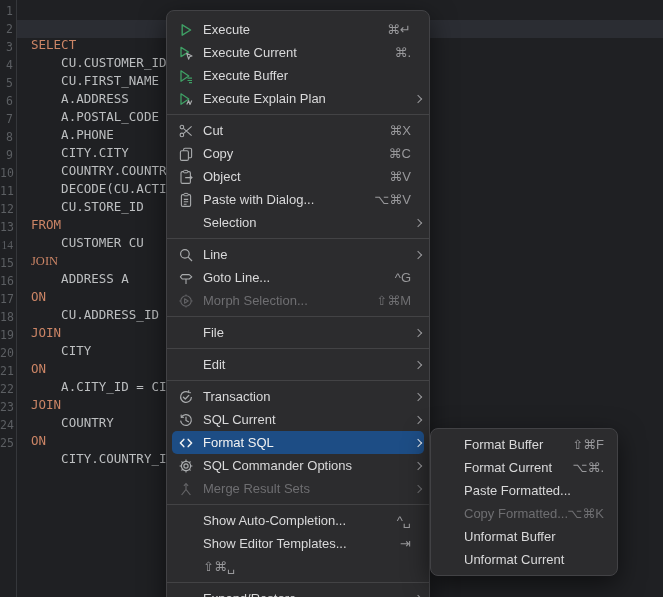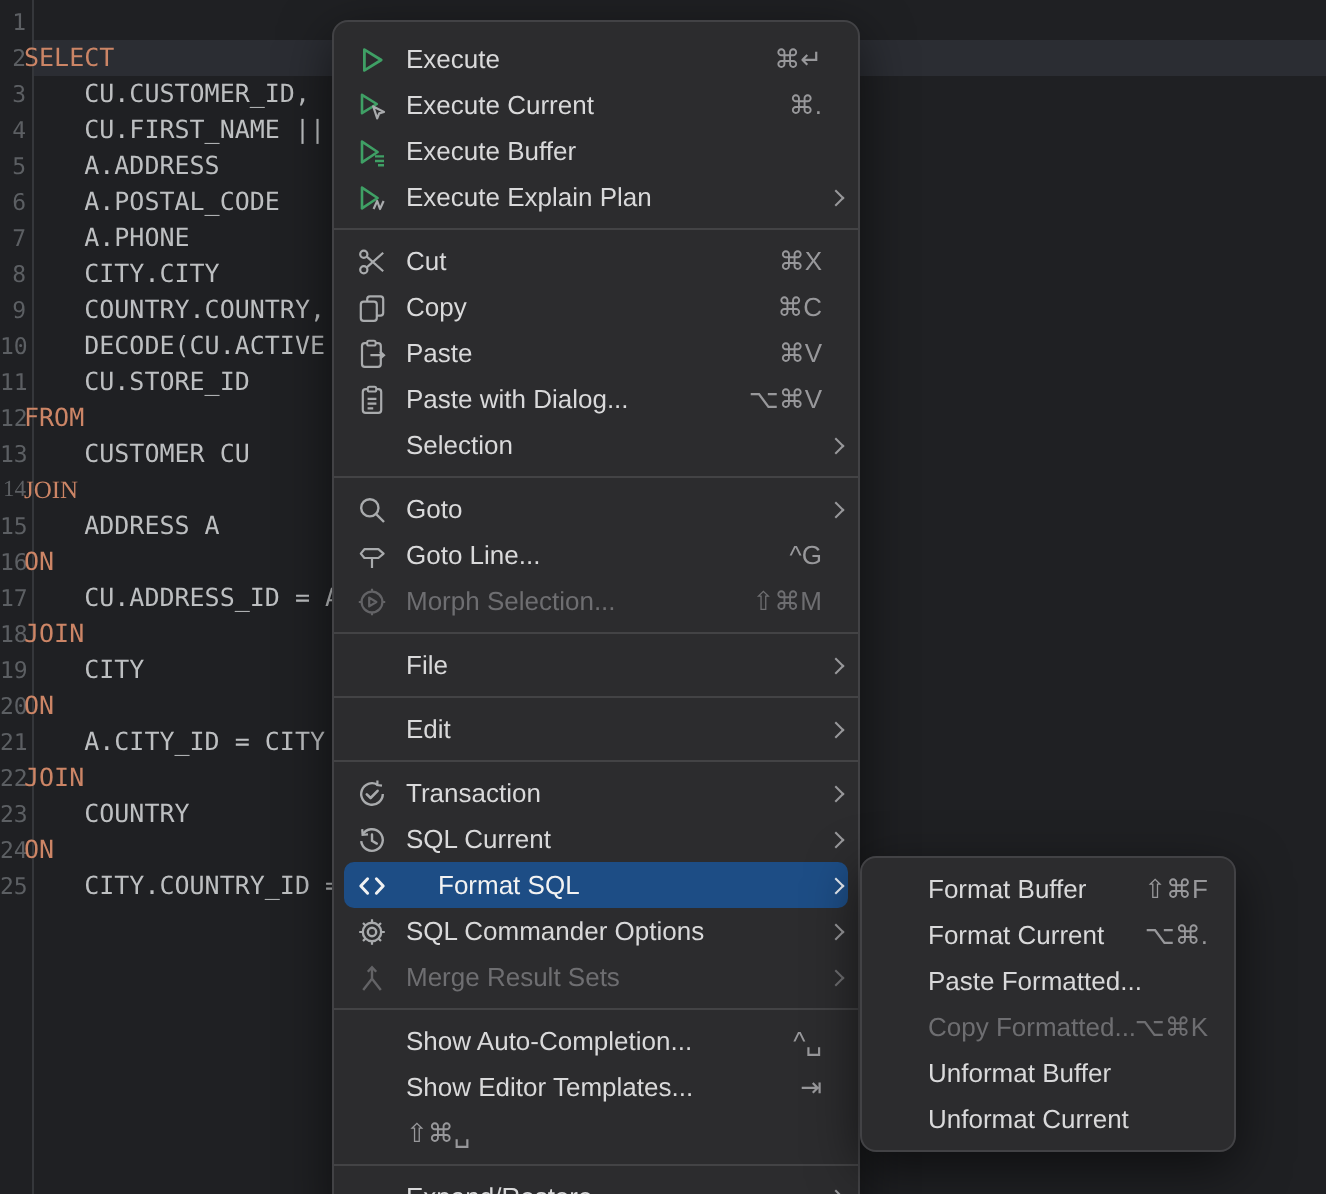--- a/index.html
+++ b/index.html
@@ -15,21 +15,21 @@
   #gutter-sep{position:absolute;left:16px;top:0;bottom:0;width:1px;background:#35373b;}
   .codeline{
     position:absolute;left:0;right:0;height:18px;line-height:18px;
     font-family:"DejaVu Sans Mono","Liberation Mono",monospace;
     font-size:12.5px;white-space:pre;
   }
   .codeline .lno{
     position:absolute;left:0;width:13px;text-align:right;color:#5c5f63;
     font-size:11.5px;
   }
-  .codeline .txt{position:absolute;left:12px;color:#bdbfc1;}
+  .codeline .txt{position:absolute;left:31px;color:#bdbfc1;margin-top:16px;}
   .codeline.kw .txt{color:#cc8566;}
   
   .menu{
     position:absolute;background:#2c2c2e;border:1px solid #424245;
     border-radius:8px;box-shadow:0 8px 26px rgba(0,0,0,.55);
     box-sizing:border-box;color:#d9d9da;font-size:13px;
   }
   #main-menu{left:166px;top:10px;width:264px;height:600px;padding-top:7px;}
   #sub-menu{left:430px;top:428px;width:188px;padding:4px 0;}
   .msep{height:1px;background:#434345;margin:4px 0;}
@@ -43,21 +43,21 @@
   .mi .sc{color:#98989b;margin-right:10px;white-space:nowrap;}
   .mi .arrow{width:10px;flex:0 0 10px;display:flex;justify-content:flex-end;align-items:center;}
   .mi .arrow i{
     display:block;width:5px;height:5px;border-right:1.5px solid #98989b;
     border-top:1.5px solid #98989b;transform:rotate(45deg);
   }
   .mi.disabled .lbl,.mi.disabled .sc{color:#6e6e71;}
   .mi.disabled .arrow i{border-color:#6e6e71;}
   .mi.hl{
     background:#1d4d85;border-radius:5px;margin:0 5px;
-    padding-left:6px;padding-right:3px;color:#f2f2f2;gap:16px;
+    padding-left:6px;padding-right:3px;color:#f2f2f2;
   }
   .mi.hl .arrow i{border-color:#e8ecf2;}
   #sub-menu .mi{padding:0 13px 0 33px;}
   #sub-menu .mi .sc{margin-right:0;}
   svg.mic{display:block;}
 </style>
 </head>
 <body>
 
 <div id="editor">
@@ -156,21 +156,21 @@
       <span class="sc">⌘C</span>
     </div>
     <div class="mi">
       <span class="ic">
         <svg class="mic" width="16" height="16">
           <rect x="3" y="2.6" width="9.4" height="11.8" rx="1.4" fill="none" stroke="#a9abad" stroke-width="1.1"></rect>
           <rect x="5.6" y="1.4" width="4.2" height="2.4" rx="0.8" fill="#2c2c2e" stroke="#a9abad" stroke-width="1"></rect>
           <path d="M7.2 8.6 H14 M12 6.8 L14 8.6 L12 10.4" fill="none" stroke="#a9abad" stroke-width="1.1"></path>
         </svg>
       </span>
-      <span class="lbl">Paste</span>
+      <span class="lbl">Object</span>
       <span class="sc">⌘V</span>
     </div>
     <div class="mi">
       <span class="ic">
         <svg class="mic" width="16" height="16">
           <rect x="3.4" y="2.6" width="9.2" height="11.8" rx="1.4" fill="none" stroke="#a9abad" stroke-width="1.1"></rect>
           <rect x="5.9" y="1.4" width="4.2" height="2.4" rx="0.8" fill="#2c2c2e" stroke="#a9abad" stroke-width="1"></rect>
           <path d="M5.8 7.4 H10.2 M5.8 9.8 H10.2 M5.8 12.2 H8.6" stroke="#a9abad" stroke-width="1.1"></path>
         </svg>
       </span>
@@ -185,21 +185,21 @@
       </span>
     </div>
     <div class="msep"></div>
     <div class="mi">
       <span class="ic">
         <svg class="mic" width="16" height="16">
           <circle cx="6.9" cy="6.9" r="4.3" fill="none" stroke="#a9abad" stroke-width="1.2"></circle>
           <path d="M10.2 10.2 L14 14" stroke="#a9abad" stroke-width="1.2"></path>
         </svg>
       </span>
-      <span class="lbl">Goto</span>
+      <span class="lbl">Line</span>
       <span class="arrow">
         <i></i>
       </span>
     </div>
     <div class="mi">
       <span class="ic">
         <svg class="mic" width="16" height="16">
           <path d="M4.2 4.6 H11.2 L13.8 6.8 L11.2 9 H4.2 L2.4 6.8 Z" fill="none" stroke="#a9abad" stroke-width="1.1" stroke-linejoin="round"></path>
           <path d="M8 9 V14" stroke="#a9abad" stroke-width="1.1"></path>
         </svg>

